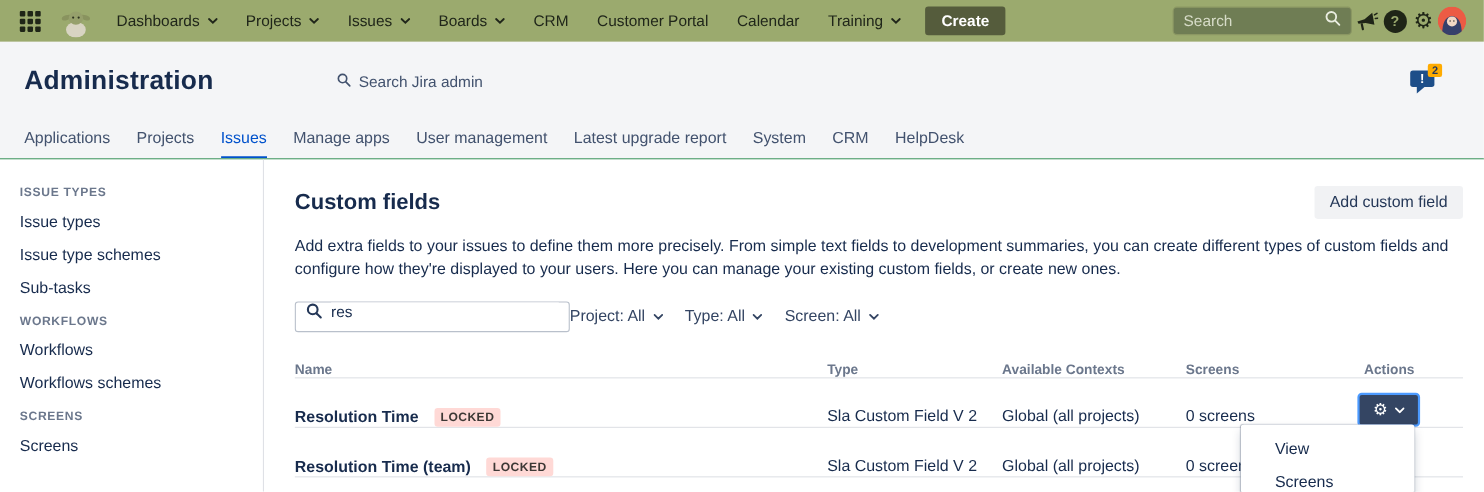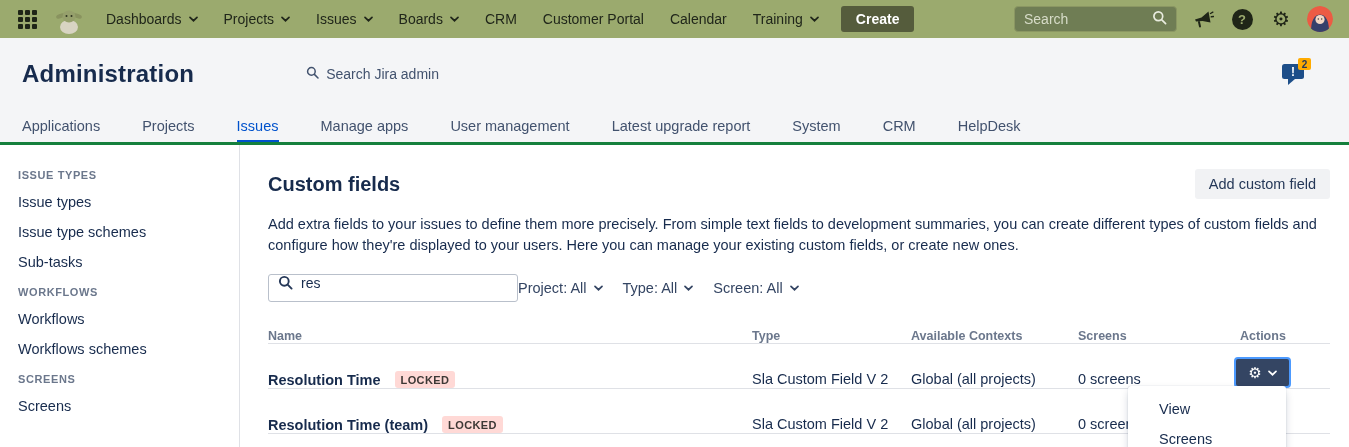--- a/index.html
+++ b/index.html
@@ -11,21 +11,21 @@
   .topbar { position:absolute; top:0; left:0; width:1349px; height:38px;
     background:#9baa6e; display:flex; align-items:center; padding:0 16px; }
   .grid-icon { width:22px; height:22px; margin-right:16px; cursor:pointer; display:flex; }
   .app-logo { width:30px; height:30px; margin-right:22px; }
   .topnav { display:flex; align-items:center; gap:26px; }
   .topnav-item { display:flex; align-items:center; gap:7px; font-size:14px;
     font-weight:500; color:#20261a; cursor:pointer; white-space:nowrap; }
   .chev { display:inline-flex; }
   .create-btn { margin-left:22px; background:#555c3c; color:#fff; font-size:14px;
     font-weight:700; border:none; border-radius:3px; padding:5px 15px; cursor:pointer; }
-  .top-right { margin-left:auto; display:flex; align-items:flex-end; gap:13px; }
+  .top-right { margin-left:auto; display:flex; align-items:flex-end; }
   .top-search { display:flex; align-items:center; width:163px; height:26px;
     background:#6f7d54; border:1px solid #8b9763; border-radius:4px; padding:0 9px; }
   .top-search input { flex:1; min-width:0; background:transparent; border:none; outline:none;
     font-size:14px; color:#f2f4ea; font-family:"Liberation Sans",sans-serif; }
   .top-search input::placeholder { color:#d7dcc8; }
   .icon-btn { display:flex; align-items:center; justify-content:center; width:26px; height:26px;
     cursor:pointer; color:#1f2517; }
   .help-circle { width:21px; height:21px; border-radius:50%; background:#1f2517; color:#9baa6e;
     font-size:13px; font-weight:700; display:flex; align-items:center; justify-content:center; }
   .gear-glyph { font-size:20px; line-height:1; color:#1f2517; }
@@ -34,22 +34,22 @@
   
   .admin-band { position:absolute; top:38px; left:0; width:1349px; height:72px;
     background:#f4f5f7; display:flex; align-items:center; padding:0 22px; }
   .admin-title { font-size:24px; font-weight:700; color:#172b4d; letter-spacing:.2px; }
   .admin-search { display:flex; align-items:center; gap:7px; margin-left:112px;
     color:#42526e; font-size:14px; cursor:pointer; }
   .notif { margin-left:auto; margin-right:14px; position:relative; cursor:pointer; }
 
   
   .tabbar { position:absolute; top:110px; left:0; width:1349px; height:35px;
-    background:#f4f5f7; display:flex; gap:42px; padding:0 22px;
-    border-bottom:3px solid #15803d; }
+    background:#f4f5f7; display:flex; gap:24px; padding:0 22px;
+    border-bottom:1px solid #15803d; }
   .tab { font-size:14.5px; color:#42526e; line-height:33px; cursor:pointer; white-space:nowrap; }
   .tab.active { color:#0052cc; box-shadow:inset 0 -2px 0 #0052cc; font-weight:500; }
 
   
   .sidebar { position:absolute; top:145px; left:0; width:240px; height:302px;
     background:#fff; border-right:1px solid #dfe1e6; padding:24px 12px 0 18px; }
   .side-title { font-size:11px; font-weight:700; color:#6b778c; letter-spacing:.6px;
     margin-bottom:13px; }
   .side-item { font-size:14.5px; color:#172b4d; margin-bottom:13px; cursor:pointer;
     line-height:17px; }

